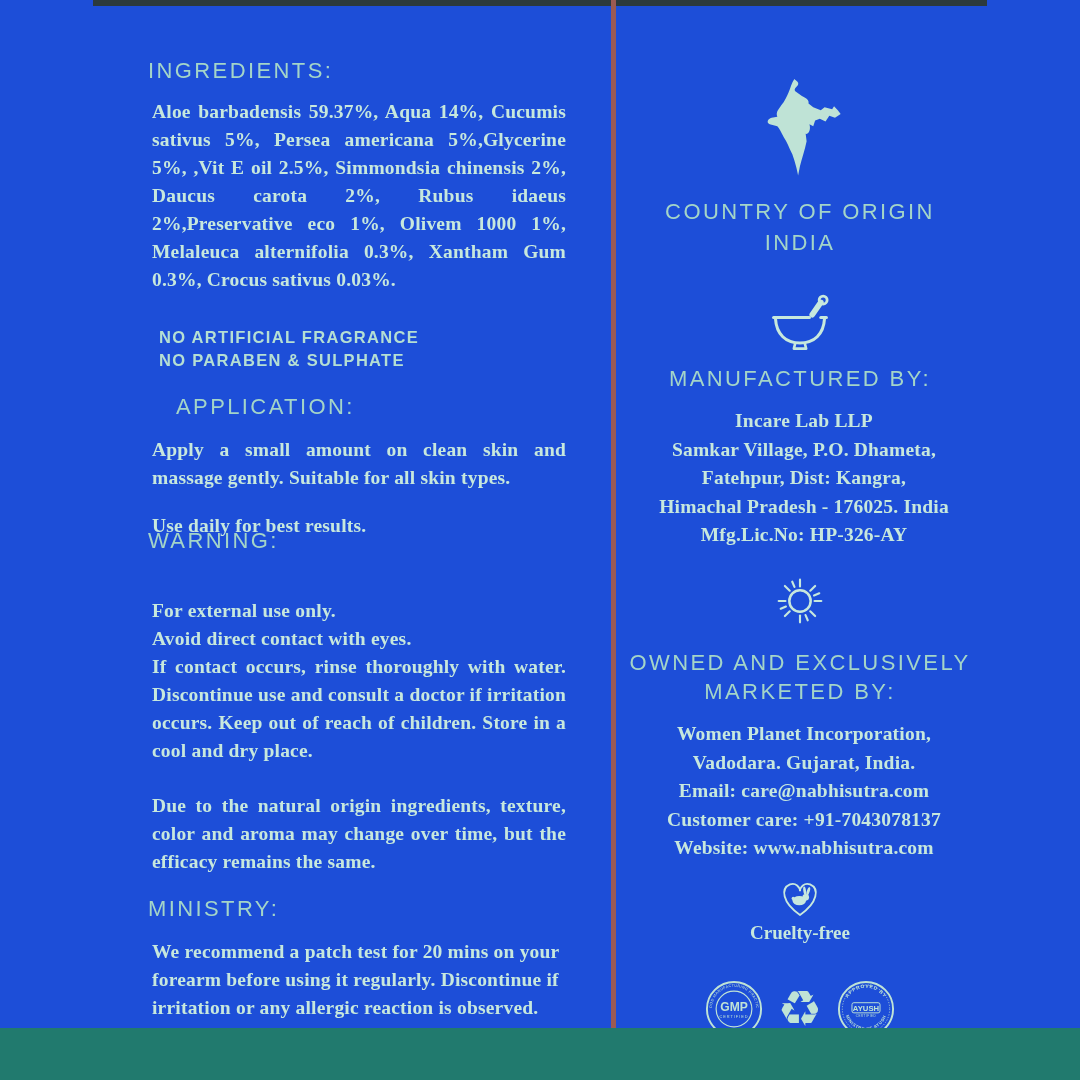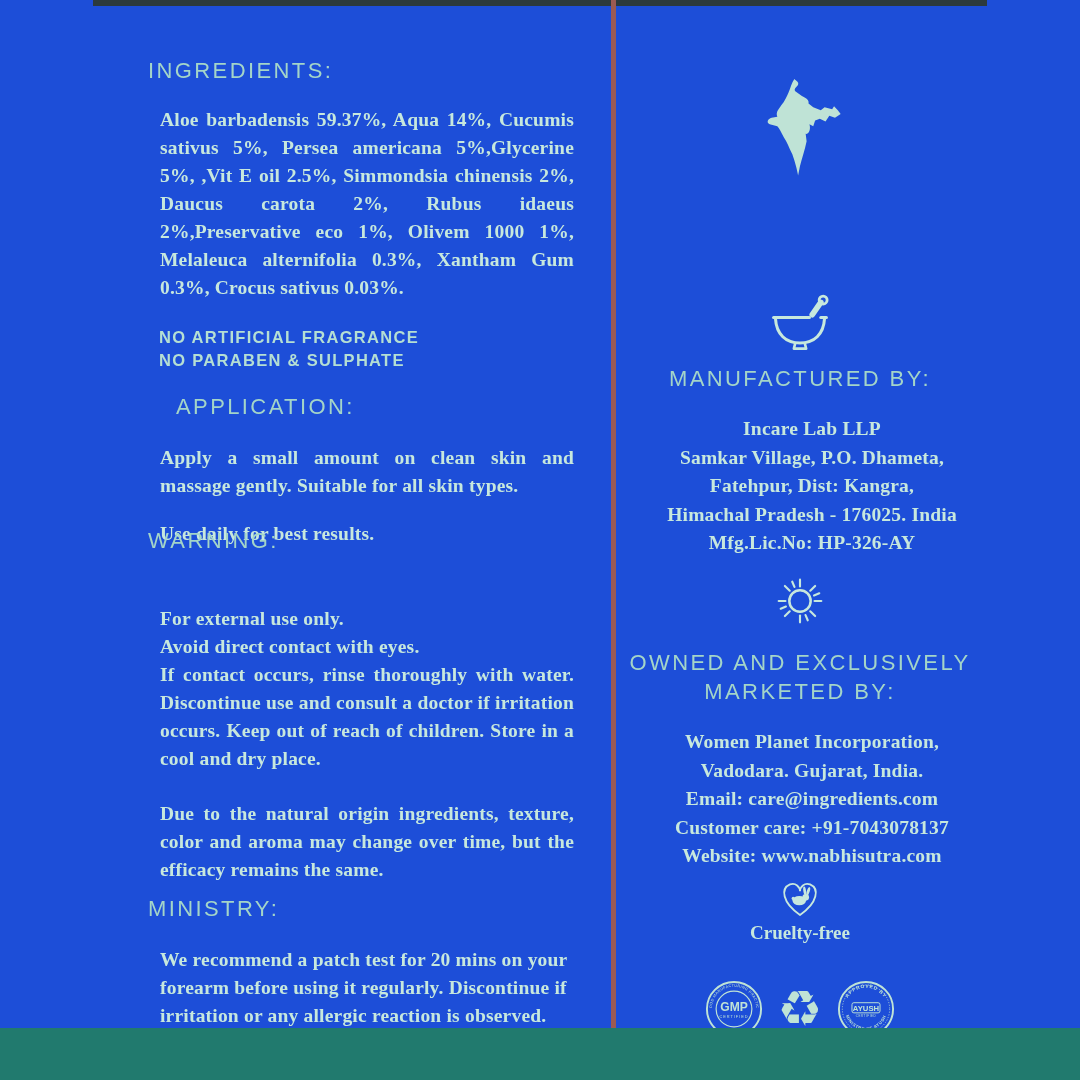--- a/index.html
+++ b/index.html
@@ -3,21 +3,21 @@
 <meta charset="utf-8">
 <style>
   html,body{margin:0;padding:0;background:#217A6E;}
   .canvas{position:relative;width:1080px;height:1028px;background:#1d4ed8;overflow:hidden;
           font-family:"Liberation Serif",serif;}
   .top-strip{position:absolute;left:93px;top:0;width:894px;height:6px;background:#2C3A3C;}
   .divider{position:absolute;left:611px;top:0;width:5px;height:1080px;background:#9C5A52;}
 
   .h{font-family:"Liberation Sans",sans-serif;font-weight:400;font-size:22px;
      letter-spacing:2.4px;color:#A4D5C8;margin:0;}
-  .body{font-size:19.5px;font-weight:700;color:#C7E8DD;line-height:28px;margin:12px;
+  .body{font-size:19.5px;font-weight:700;color:#C7E8DD;line-height:28px;margin:4px;
         letter-spacing:0.2px;}
   .just{text-align:justify;}
 
   
   .lb{position:absolute;left:148px;width:414px;}
   .ing-h{top:58px;}
   .ing-b{top:94px;}
   .claims{top:326px;font-family:"Liberation Sans",sans-serif;font-weight:700;
           font-size:16.5px;line-height:23px;letter-spacing:1.3px;color:#B5DFD3;margin-left:11px;}
   .app-h{top:394px;margin-left:28px;}
@@ -80,20 +80,24 @@
   <div class="rb map-w">
     <svg width="96" height="104" viewBox="0 0 100 110" aria-hidden="true">
       <path fill="#BFE3D6" d="M44,1 C46,3 49,4 48,7 C47,10 43,11 45,14 L52,19
         C56,21 60,23 59,27 L64,31 L72,34 L76,31 L84,33 L86,30 L90,34 L93,38
         L87,42 L81,40 L77,46 L71,43 L66,45 L64,51 L60,49 C62,56 58,60 56,59
         L57,67 C55,77 52,85 50,93 L48,103 C46,93 44,87 42,81 C38,73 36,67 33,63
         C30,57 28,53 26,51 L18,49 C14,47 16,43 20,42 L26,41 C24,35 28,33 30,29
         C34,25 36,19 38,15 C40,11 41,5 44,1 Z"></path>
     </svg>
   </div>
+  <div class="h rb origin">
+    <div>COUNTRY OF ORIGIN</div>
+    <div>INDIA</div>
+  </div>
 
   <div class="rb mortar-w">
     <svg width="76" height="68" viewBox="0 0 80 72" fill="none" stroke="#C7E8DD" stroke-linecap="round" stroke-linejoin="round" aria-hidden="true">
       <path d="M12,27 L50,27" stroke-width="3.2"></path>
       <path d="M62,27 L68,27" stroke-width="3.2"></path>
       <path d="M14,28 C15,45 25,54 40,54 C55,54 65,45 66,28" stroke-width="3.2"></path>
       <path d="M53,24 L62,11" stroke-width="6"></path>
       <circle cx="64.5" cy="8.5" r="4.2" stroke-width="3"></circle>
       <path d="M35,54 L33.5,60 L46.5,60 L45,54" stroke-width="2.8"></path>
     </svg>
@@ -123,21 +127,21 @@
         <line x1="37.7" y1="46.5" x2="40" y2="51.9"></line>
         <line x1="12.1" y1="40" x2="17.5" y2="37.7"></line>
         <line x1="46.5" y1="26.3" x2="51.9" y2="24"></line>
       </g>
     </svg>
   </div>
   <h2 class="h rb own-h">OWNED AND EXCLUSIVELY MARKETED BY:</h2>
   <div class="body rb own-l">
     <div>Women Planet Incorporation,</div>
     <div>Vadodara. Gujarat, India.</div>
-    <div>Email: care@ingredients.com</div>
+    <div>Email: care@nabhisutra.com</div>
     <div>Customer care: +91-7043078137</div>
     <div>Website: www.nabhisutra.com</div>
   </div>
 
   <div class="rb cf-w">
     <svg width="52" height="46" viewBox="0 0 72 64" aria-hidden="true">
       <path d="M36,57 C11,40 9,20 22,14.5 C30,11.5 36,18 36,24 C36,18 42,11.5 50,14.5
                C63,20 61,40 36,57 Z" fill="none" stroke="#C7E8DD" stroke-width="2.6"></path>
       <g fill="#C7E8DD">
         <ellipse cx="35" cy="37" rx="9.5" ry="6.5"></ellipse>

